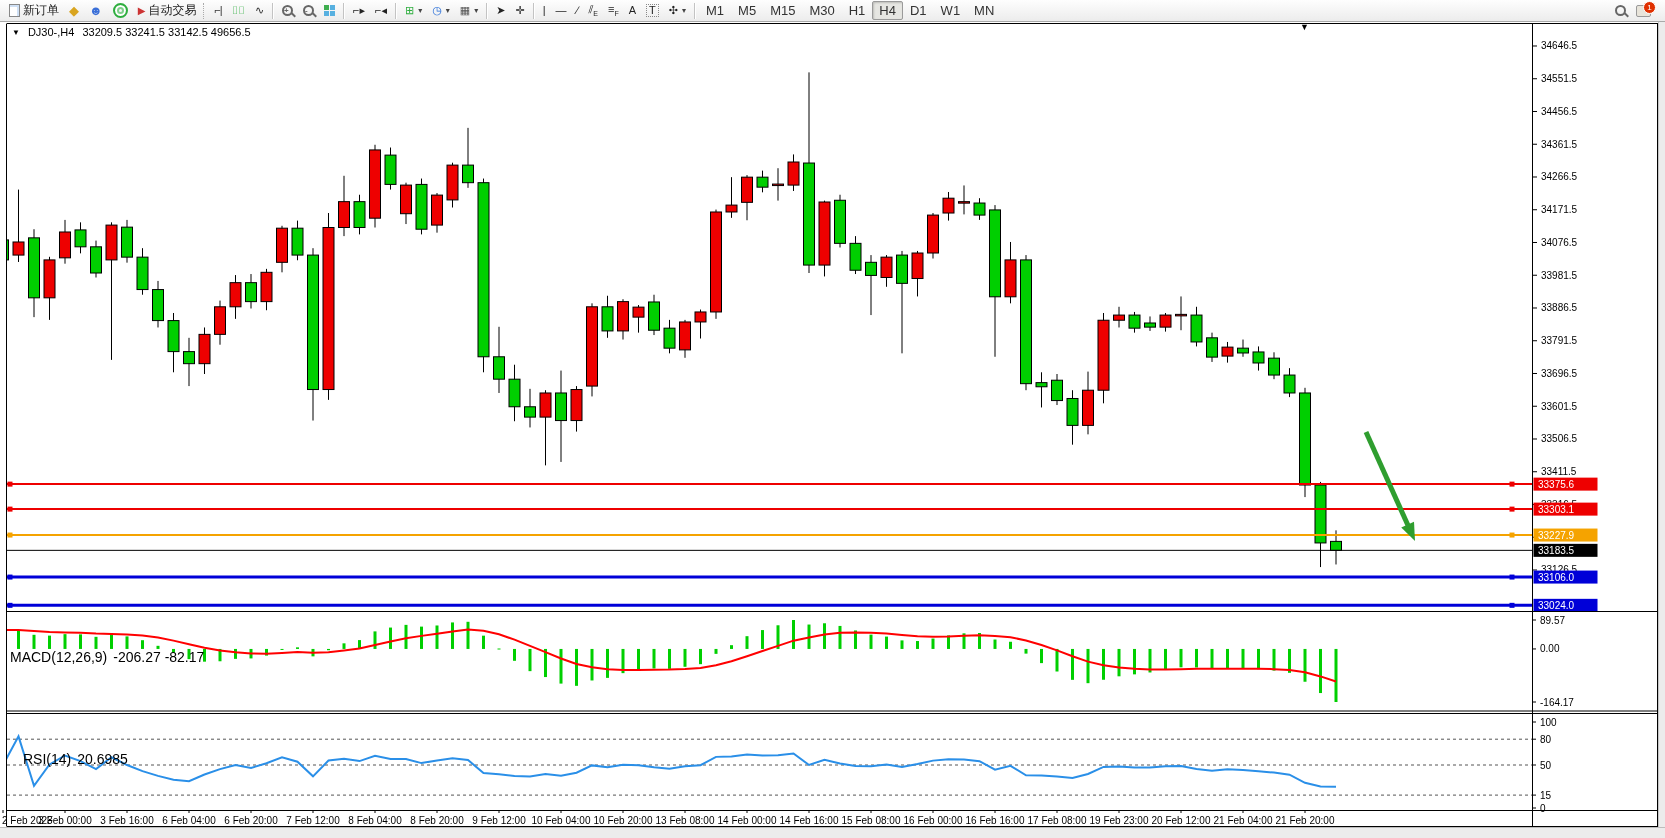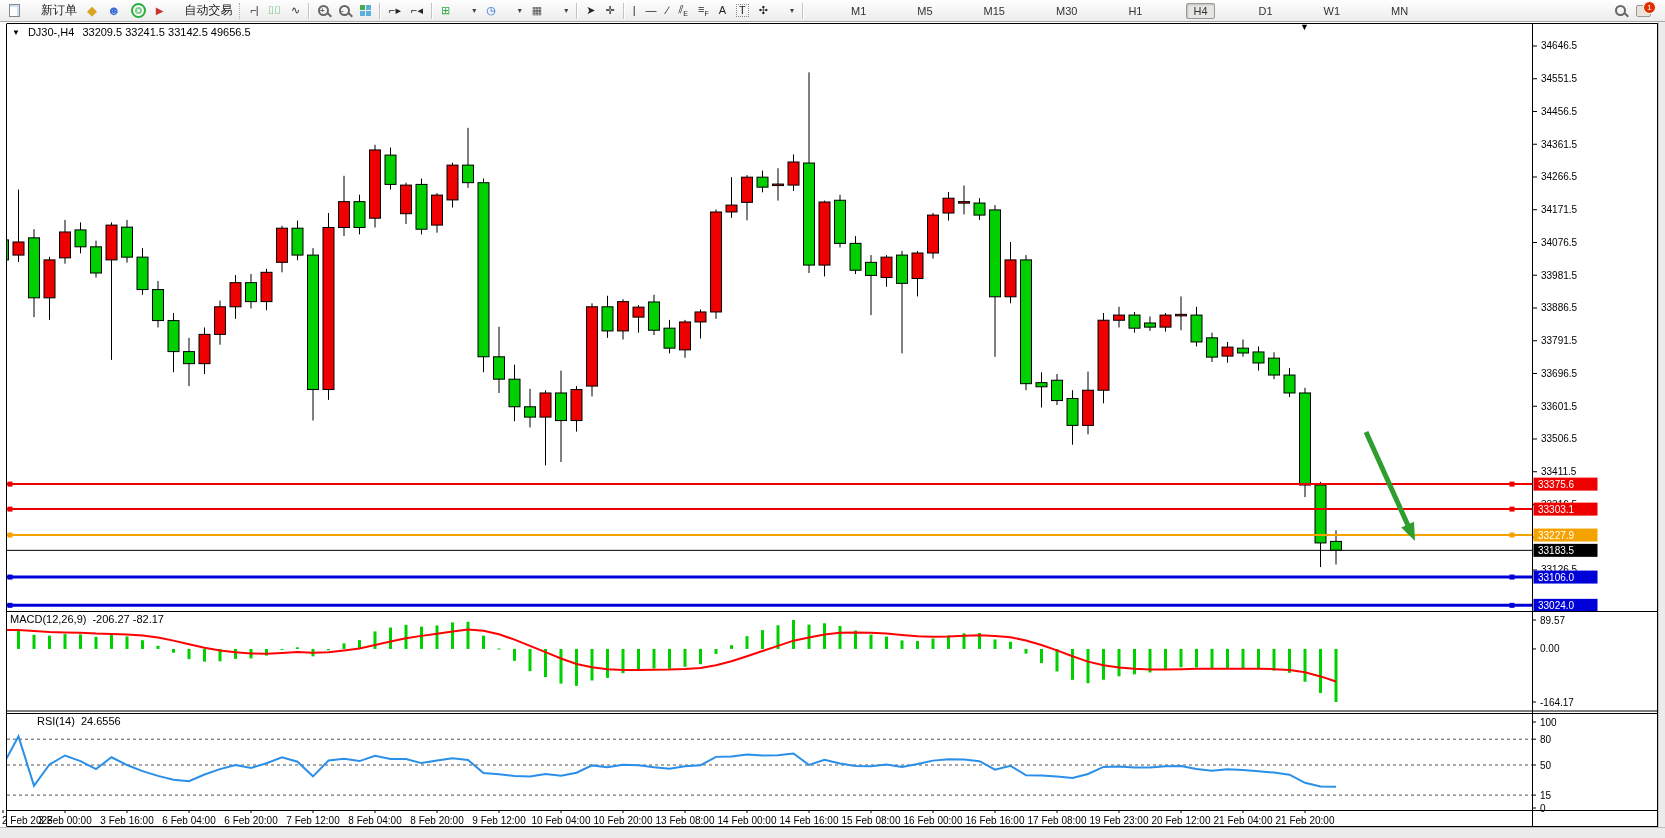--- a/index.html
+++ b/index.html
@@ -2,49 +2,49 @@
 <html><head>
 <meta charset="utf-8">
 <style>
   html,body{margin:0;padding:0;background:#fff;width:1665px;height:838px;overflow:hidden;
     font-family:"Liberation Sans",sans-serif;}
   #app{position:relative;width:1665px;height:838px;background:#fff;}
   
   #toolbar{position:absolute;left:0;top:0;width:1665px;height:22px;
     background:linear-gradient(#fefefe,#ececec);border-bottom:1px solid #a9a9a9;
     display:flex;align-items:center;padding-left:4px;box-sizing:border-box;font-size:12px;color:#222;}
-  .tbtn{height:18px;display:flex;align-items:center;gap:21px;padding:0 4px;border:1px solid transparent;
+  .tbtn{height:18px;display:flex;align-items:center;gap:3px;padding:0 4px;border:1px solid transparent;
     border-radius:2px;white-space:nowrap;cursor:default;}
   .sep{width:1px;height:16px;background:#c3c3c3;border-right:1px solid #fff;margin:0 3px;}
   .grip{width:3px;height:16px;border-left:1px dotted #aaa;margin:0 2px;}
   .ico{display:inline-block;font-size:11px;line-height:1;}
   .caret{font-size:8px;color:#444;margin-left:1px;}
   .pageico{width:9px;height:11px;background:#fff;border:1px solid #888;box-shadow:inset -2px 2px 0 #cfe0f5;}
   .diam{color:#d9a520;font-size:13px;}
   .person{color:#3a6fd8;font-size:13px;}
   .signal{width:11px;height:11px;border-radius:50%;border:2px solid #2fae3f;box-shadow:inset 0 0 0 2px #fff,inset 0 0 0 4px #7fd08a;}
   .auto{color:#c33;font-size:10px;}
   .mag{width:7px;height:7px;border:2px solid #666;border-radius:50%;position:relative;}
   .mag::after{content:"";position:absolute;width:5px;height:2px;background:#666;right:-5px;bottom:-2px;transform:rotate(45deg);}
   .mag .pm{position:absolute;left:0px;top:-1px;font-size:8px;font-weight:bold;color:#666;}
   .tile{display:grid;grid-template-columns:5px 5px;grid-template-rows:5px 5px;gap:1px;}
   .tile i{background:#57b0e0;}
   .tile i:first-child{background:#3fae4f;}
   .chaticon{width:13px;height:10px;background:#e8e4da;border:1px solid #999;border-radius:2px;position:relative;}
   .badge{position:absolute;right:-6px;top:-5px;background:#e03000;color:#fff;border-radius:50%;
     width:11px;height:11px;font-size:8px;display:flex;align-items:center;justify-content:center;border:1px solid #fff;}
-  .tf{padding:1px 6px;font-size:11px;color:#333;border:1px solid transparent;border-radius:2px;margin-left:37px;}
+  .tf{padding:1px 6px;font-size:13px;color:#333;border:1px solid transparent;border-radius:2px;}
   .tf.active{background:#e6e6e2;border-color:#9a9a9a;box-shadow:inset 1px 1px 2px rgba(0,0,0,.18);}
   .rightzone{margin-left:auto;display:flex;align-items:center;gap:10px;margin-right:14px;}
   
   #charttitle{position:absolute;left:12px;top:26px;font-size:11px;color:#000;display:flex;gap:8px;align-items:center;}
   #charttitle .tri{font-size:8px;}
-  .panelabel{position:absolute;font-size:11px;color:#000;display:flex;gap:6px;}
+  .panelabel{position:absolute;font-size:14px;color:#000;display:flex;gap:6px;margin-top:36px;}
   #macdlabel{left:10px;top:613px;}
-  #rsilabel{left:21px;top:715px;padding-left:16px;}
+  #rsilabel{left:7px;top:715px;padding-left:16px;}
   #shiftmark{position:absolute;left:1300px;top:22px;font-size:9px;color:#000;}
   #rightstrip{position:absolute;right:0;top:22px;width:6px;height:816px;background:#ececec;border-left:1px solid #c5c5c5;}
   #bottomstrip{position:absolute;left:0;top:827px;width:1665px;height:11px;background:#ececec;border-top:1px solid #bdbdbd;}
   svg{position:absolute;left:0;top:0;}
   svg text{font-family:"Liberation Sans",sans-serif;}
 </style>
 </head>
 <body>
 
 <div id="app">
@@ -602,18 +602,18 @@
     <span class="tri">▼</span>
     <span>DJ30-,H4</span>
     <span>33209.5 33241.5 33142.5 49656.5</span>
   </div>
   <div class="panelabel" id="macdlabel">
     <span>MACD(12,26,9)</span>
     <span>-206.27 -82.17</span>
   </div>
   <div class="panelabel" id="rsilabel">
     <span>RSI(14)</span>
-    <span>24.6556</span>
+    <span>20.6985</span>
   </div>
   <div id="shiftmark">▼</div>
   <div id="rightstrip"></div>
   <div id="bottomstrip"></div>
 </div>
 
 </body></html>

